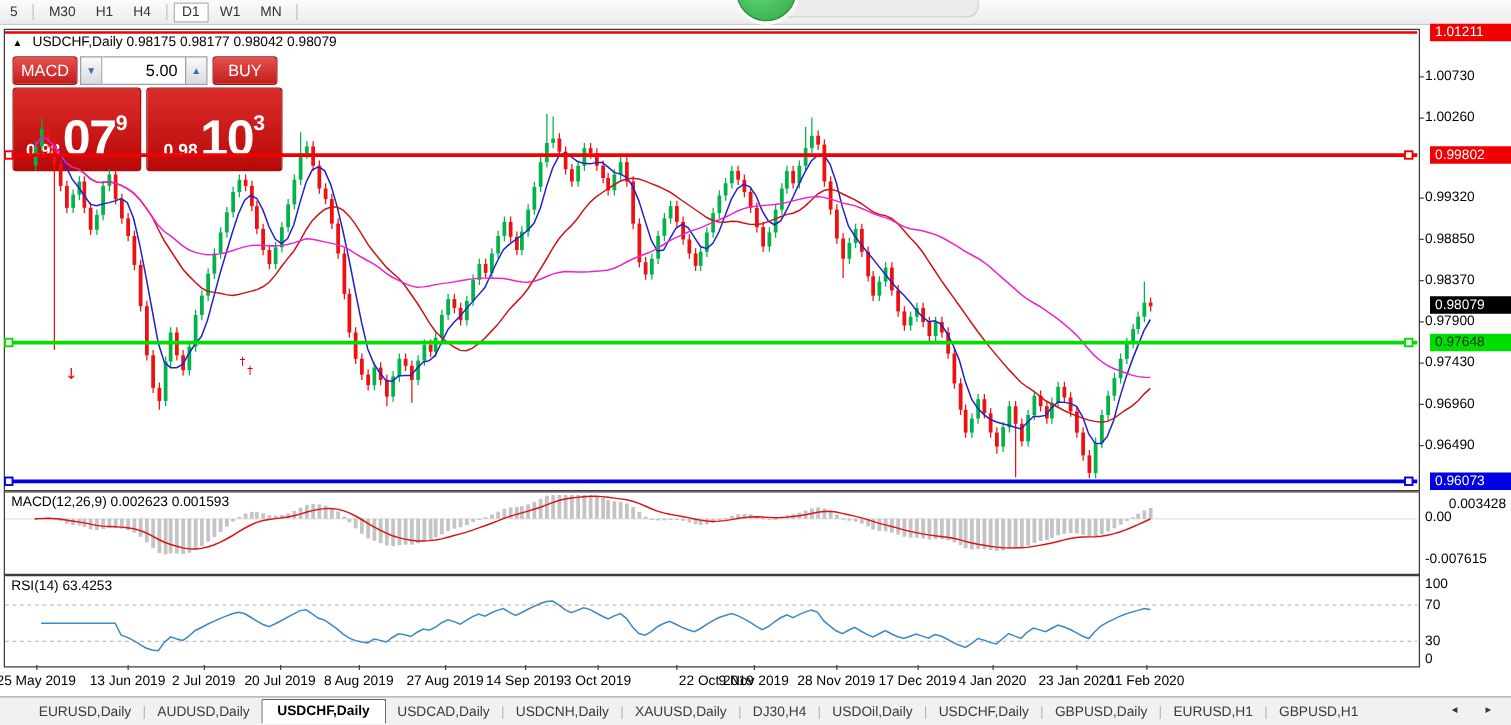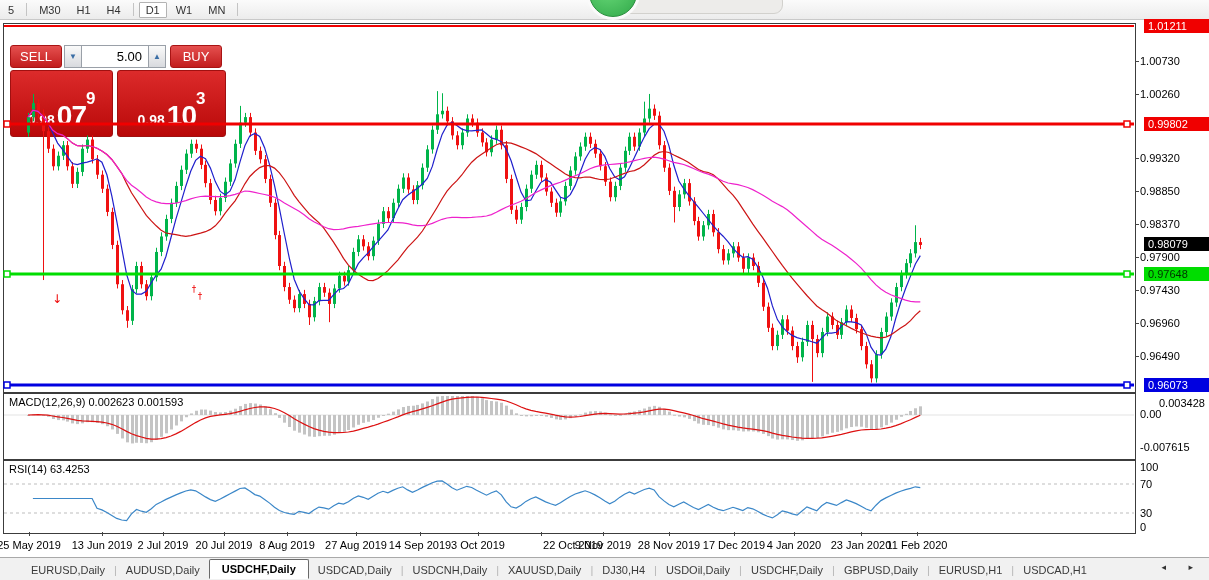--- a/index.html
+++ b/index.html
@@ -43,21 +43,21 @@
            background:linear-gradient(#fafafa,#d8dade);color:#3a6ea5;font-size:8px;
            text-align:center;line-height:21px;cursor:pointer;}
   #volField{width:66px;height:23px;box-sizing:border-box;border:1px solid #9aa0a8;border-left:none;
             border-right:none;background:#fff;font-size:13px;text-align:right;padding:0 6px 0 0;
             font-family:"Liberation Sans",sans-serif;}
   #tpRow2{display:flex;margin-top:2px;}
   .bigBox{height:67px;color:#fff;border-radius:3px;border:1px solid #a01010;box-sizing:border-box;
           background:linear-gradient(#dc2b2b,#b90808);display:flex;align-items:flex-end;
           justify-content:center;padding-bottom:9px;cursor:pointer;}
   .bb-small{font-size:14px;font-weight:bold;line-height:1;margin-right:2px;}
-  .bb-big{font-size:28px;font-weight:bold;line-height:.78;letter-spacing:-1px;}
+  .bb-big{font-size:40px;font-weight:bold;line-height:.78;letter-spacing:-1px;}
   .bb-sup{font-size:17px;font-weight:bold;line-height:1;position:relative;top:-20px;}
   
   .dlab{position:absolute;top:539px;transform:translateX(-50%);font-size:11px;color:#000;white-space:nowrap;}
   .dtick{position:absolute;top:532px;width:1px;height:4px;background:#444;}
   
   #tabbar{position:absolute;left:0;top:557px;width:1209px;height:23px;background:#f1f1f1;
           border-top:1px solid #a9a9a9;display:flex;align-items:center;font-size:11px;color:#3a3a3a;}
   .tab{padding:3px 9px;white-space:nowrap;cursor:pointer;}
   .tab.active{background:#fff;border:1px solid #6a6a6a;border-bottom:1px solid #fff;
               border-radius:2px 2px 0 0;font-weight:bold;color:#000;padding:3px 12px;margin-top:-2px;}
@@ -80,27 +80,33 @@
       <div class="tb-item">MN</div>
       <div class="tb-sep"></div>
     </div>
   <div id="pill"></div>
   <div id="gdot"></div>
 
   <div id="pricePanel" class="panel"></div>
   <div id="macdPanel" class="panel"></div>
   <div id="rsiPanel" class="panel"></div>
 
+  <div id="chartTitle" class="ovl">
+    <span class="tri">▲</span>
+    <span>USDCHF,Daily</span>
+    <span> </span>
+    <span>0.98175 0.98177 0.98042 0.98079</span>
+  </div>
 
   <div class="ovl" style="left:9px;top:396px;">MACD(12,26,9) 0.002623 0.001593</div>
   <div class="ovl" style="left:9px;top:463px;">RSI(14) 63.4253</div>
 
   <div id="tradePanel">
     <div id="tpRow1">
-      <div class="tpBtn">SELL</div>
+      <div class="tpBtn">MACD</div>
       <div style="width:2px"></div>
       <div class="spinBtn">▼</div>
       <input id="volField" value="5.00" style="">
       <div class="spinBtn">▲</div>
       <div style="width:4px"></div>
       <div class="tpBtn">BUY</div>
     </div>
     <div id="tpRow2">
       <div class="bigBox" style="width:103px">
         <span class="bb-small">0.98</span>
@@ -783,16 +789,16 @@
       <div class="tab">DJ30,H4</div>
       <span class="tabsep">|</span>
       <div class="tab">USDOil,Daily</div>
       <span class="tabsep">|</span>
       <div class="tab">USDCHF,Daily</div>
       <span class="tabsep">|</span>
       <div class="tab">GBPUSD,Daily</div>
       <span class="tabsep">|</span>
       <div class="tab">EURUSD,H1</div>
       <span class="tabsep">|</span>
-      <div class="tab">USDCAD,H1</div>
+      <div class="tab">GBPUSD,H1</div>
     </div>
   <div id="tabArrows">◂ ▸</div>
 </div>
 
 </body></html>

